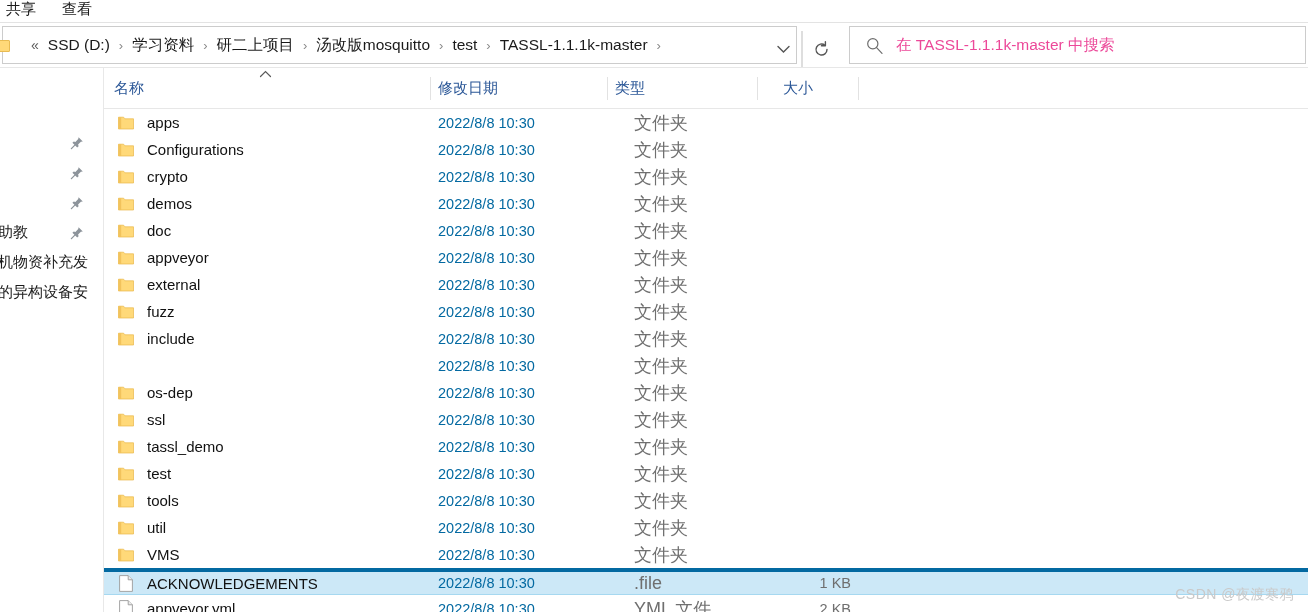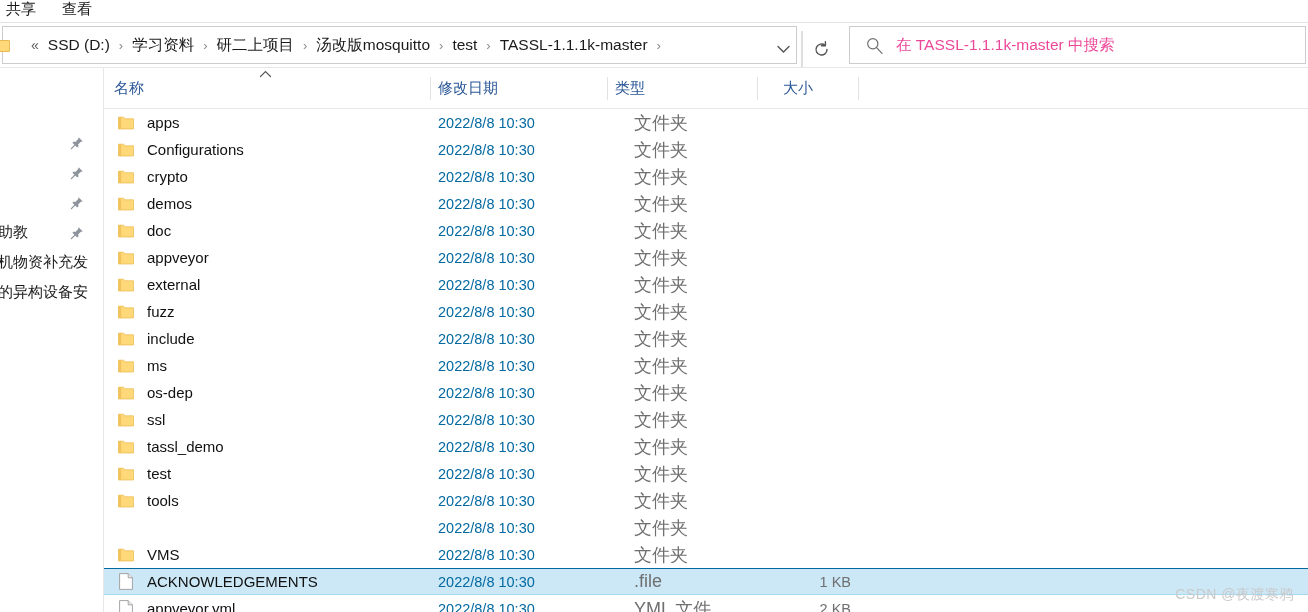--- a/index.html
+++ b/index.html
@@ -133,21 +133,21 @@
   .filelist {
     position: absolute; left: 104px; top: 109px; width: 1204px; height: 503px;
     overflow: hidden; background: #ffffff;
   }
   .row {
     position: relative; height: 27px; width: 1204px;
     display: flex; align-items: center; cursor: default;
   }
   .row.selected {
     background: #cce8f7;
-    border-top: 1px solid #0369a1;
+    border-top: 4px solid #0369a1;
     border-bottom: 1px solid #a6d8f0;
     height: 27px;
   }
   .cell-name {
     position: absolute; left: 0; display: flex; align-items: center;
     width: 326px; overflow: hidden;
   }
   .icon-folder {
     width: 16px; height: 14px; margin-left: 14px; margin-right: 13px;
     position: relative; flex: none;
@@ -409,27 +409,20 @@
               <path d="M0.5 1.2 H5.6 L6.9 2.8 H15.5 V13 H0.5 Z" fill="#ffd979" stroke="#eab84a" stroke-width="0.7"></path>
               <path d="M0.5 1.2 H3.2 V13 H0.5 Z" fill="#f2c35c"></path>
             </svg></span>
           <span class="name-text">include</span>
         </div>
         <div class="cell-date">2022/8/8 10:30</div>
         <div class="cell-type">文件夹</div>
         <div class="cell-size"></div>
       </div>
       <div class="row">
-        <div class="cell-name">
-          <span class="icon-folder"><svg viewBox="0 0 16 14">
-              <path d="M0.5 1.2 H5.6 L6.9 2.8 H15.5 V13 H0.5 Z" fill="#ffd979" stroke="#eab84a" stroke-width="0.7"></path>
-              <path d="M0.5 1.2 H3.2 V13 H0.5 Z" fill="#f2c35c"></path>
-            </svg></span>
-          <span class="name-text">ms</span>
-        </div>
         <div class="cell-date">2022/8/8 10:30</div>
         <div class="cell-type">文件夹</div>
         <div class="cell-size"></div>
       </div>
       <div class="row">
         <div class="cell-name">
           <span class="icon-folder"><svg viewBox="0 0 16 14">
               <path d="M0.5 1.2 H5.6 L6.9 2.8 H15.5 V13 H0.5 Z" fill="#ffd979" stroke="#eab84a" stroke-width="0.7"></path>
               <path d="M0.5 1.2 H3.2 V13 H0.5 Z" fill="#f2c35c"></path>
             </svg></span>
@@ -481,20 +474,27 @@
               <path d="M0.5 1.2 H5.6 L6.9 2.8 H15.5 V13 H0.5 Z" fill="#ffd979" stroke="#eab84a" stroke-width="0.7"></path>
               <path d="M0.5 1.2 H3.2 V13 H0.5 Z" fill="#f2c35c"></path>
             </svg></span>
           <span class="name-text">tools</span>
         </div>
         <div class="cell-date">2022/8/8 10:30</div>
         <div class="cell-type">文件夹</div>
         <div class="cell-size"></div>
       </div>
       <div class="row">
+        <div class="cell-name">
+          <span class="icon-folder"><svg viewBox="0 0 16 14">
+              <path d="M0.5 1.2 H5.6 L6.9 2.8 H15.5 V13 H0.5 Z" fill="#ffd979" stroke="#eab84a" stroke-width="0.7"></path>
+              <path d="M0.5 1.2 H3.2 V13 H0.5 Z" fill="#f2c35c"></path>
+            </svg></span>
+          <span class="name-text">util</span>
+        </div>
         <div class="cell-date">2022/8/8 10:30</div>
         <div class="cell-type">文件夹</div>
         <div class="cell-size"></div>
       </div>
       <div class="row">
         <div class="cell-name">
           <span class="icon-folder"><svg viewBox="0 0 16 14">
               <path d="M0.5 1.2 H5.6 L6.9 2.8 H15.5 V13 H0.5 Z" fill="#ffd979" stroke="#eab84a" stroke-width="0.7"></path>
               <path d="M0.5 1.2 H3.2 V13 H0.5 Z" fill="#f2c35c"></path>
             </svg></span>

